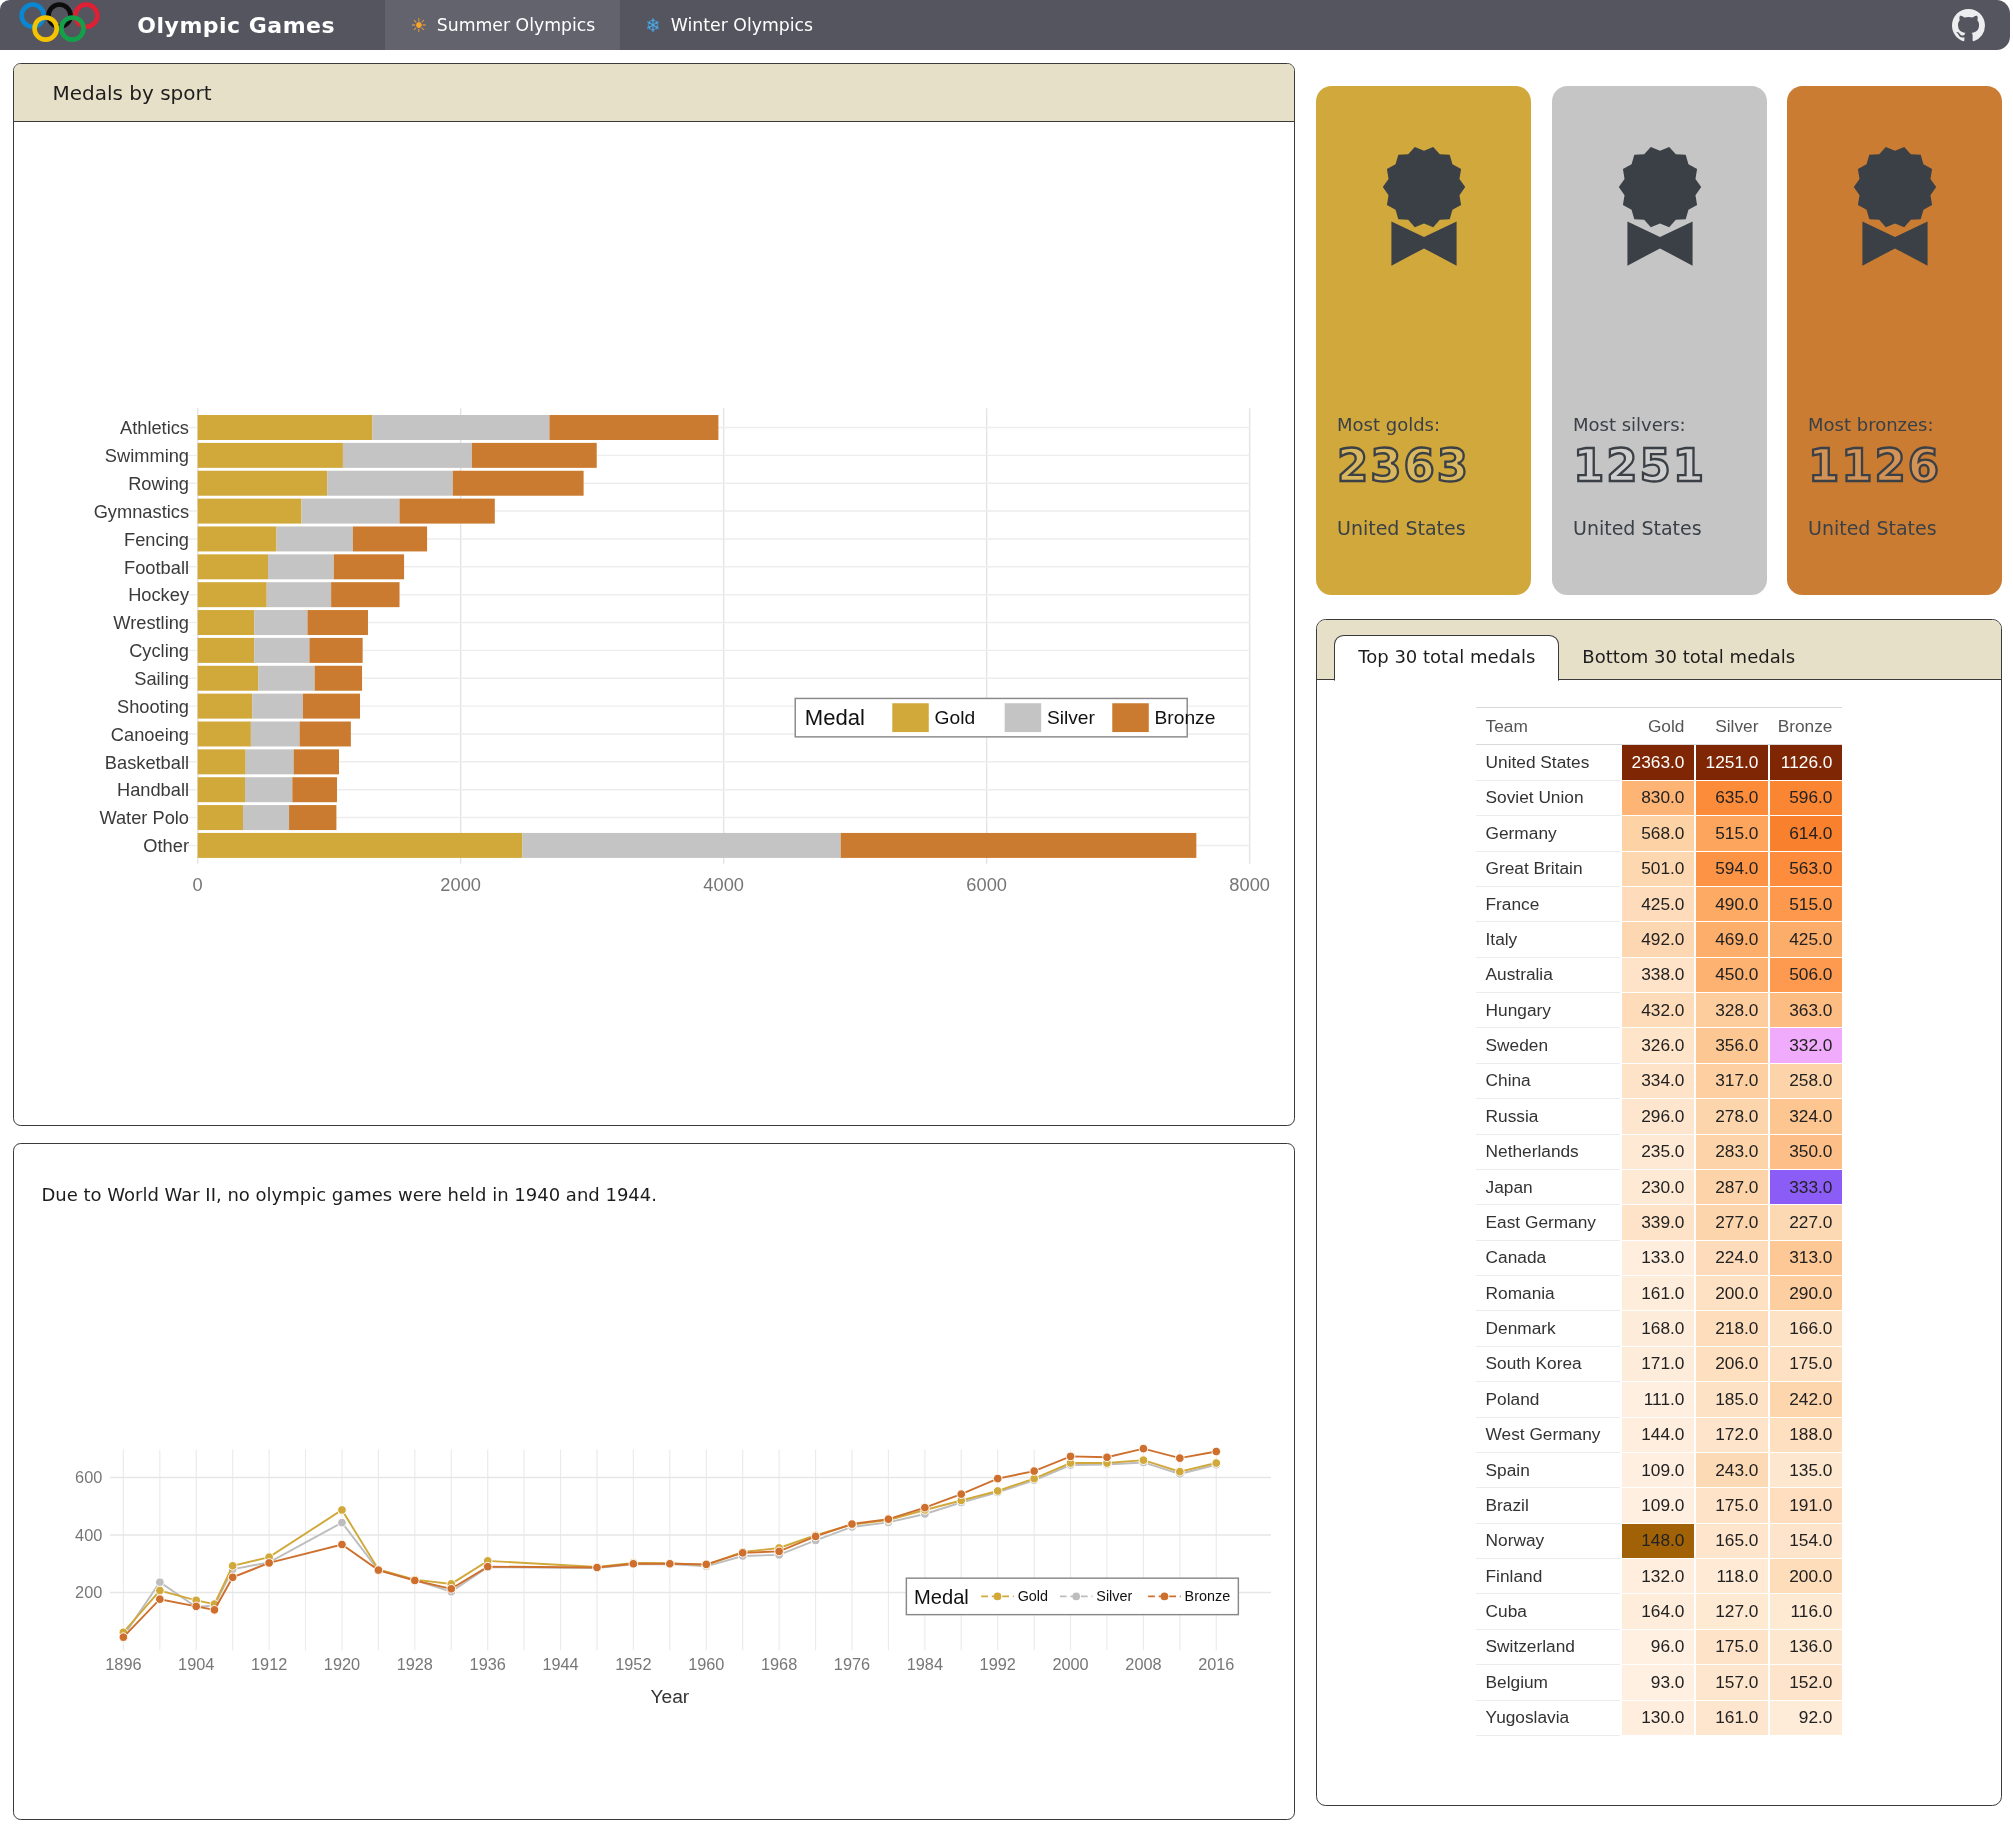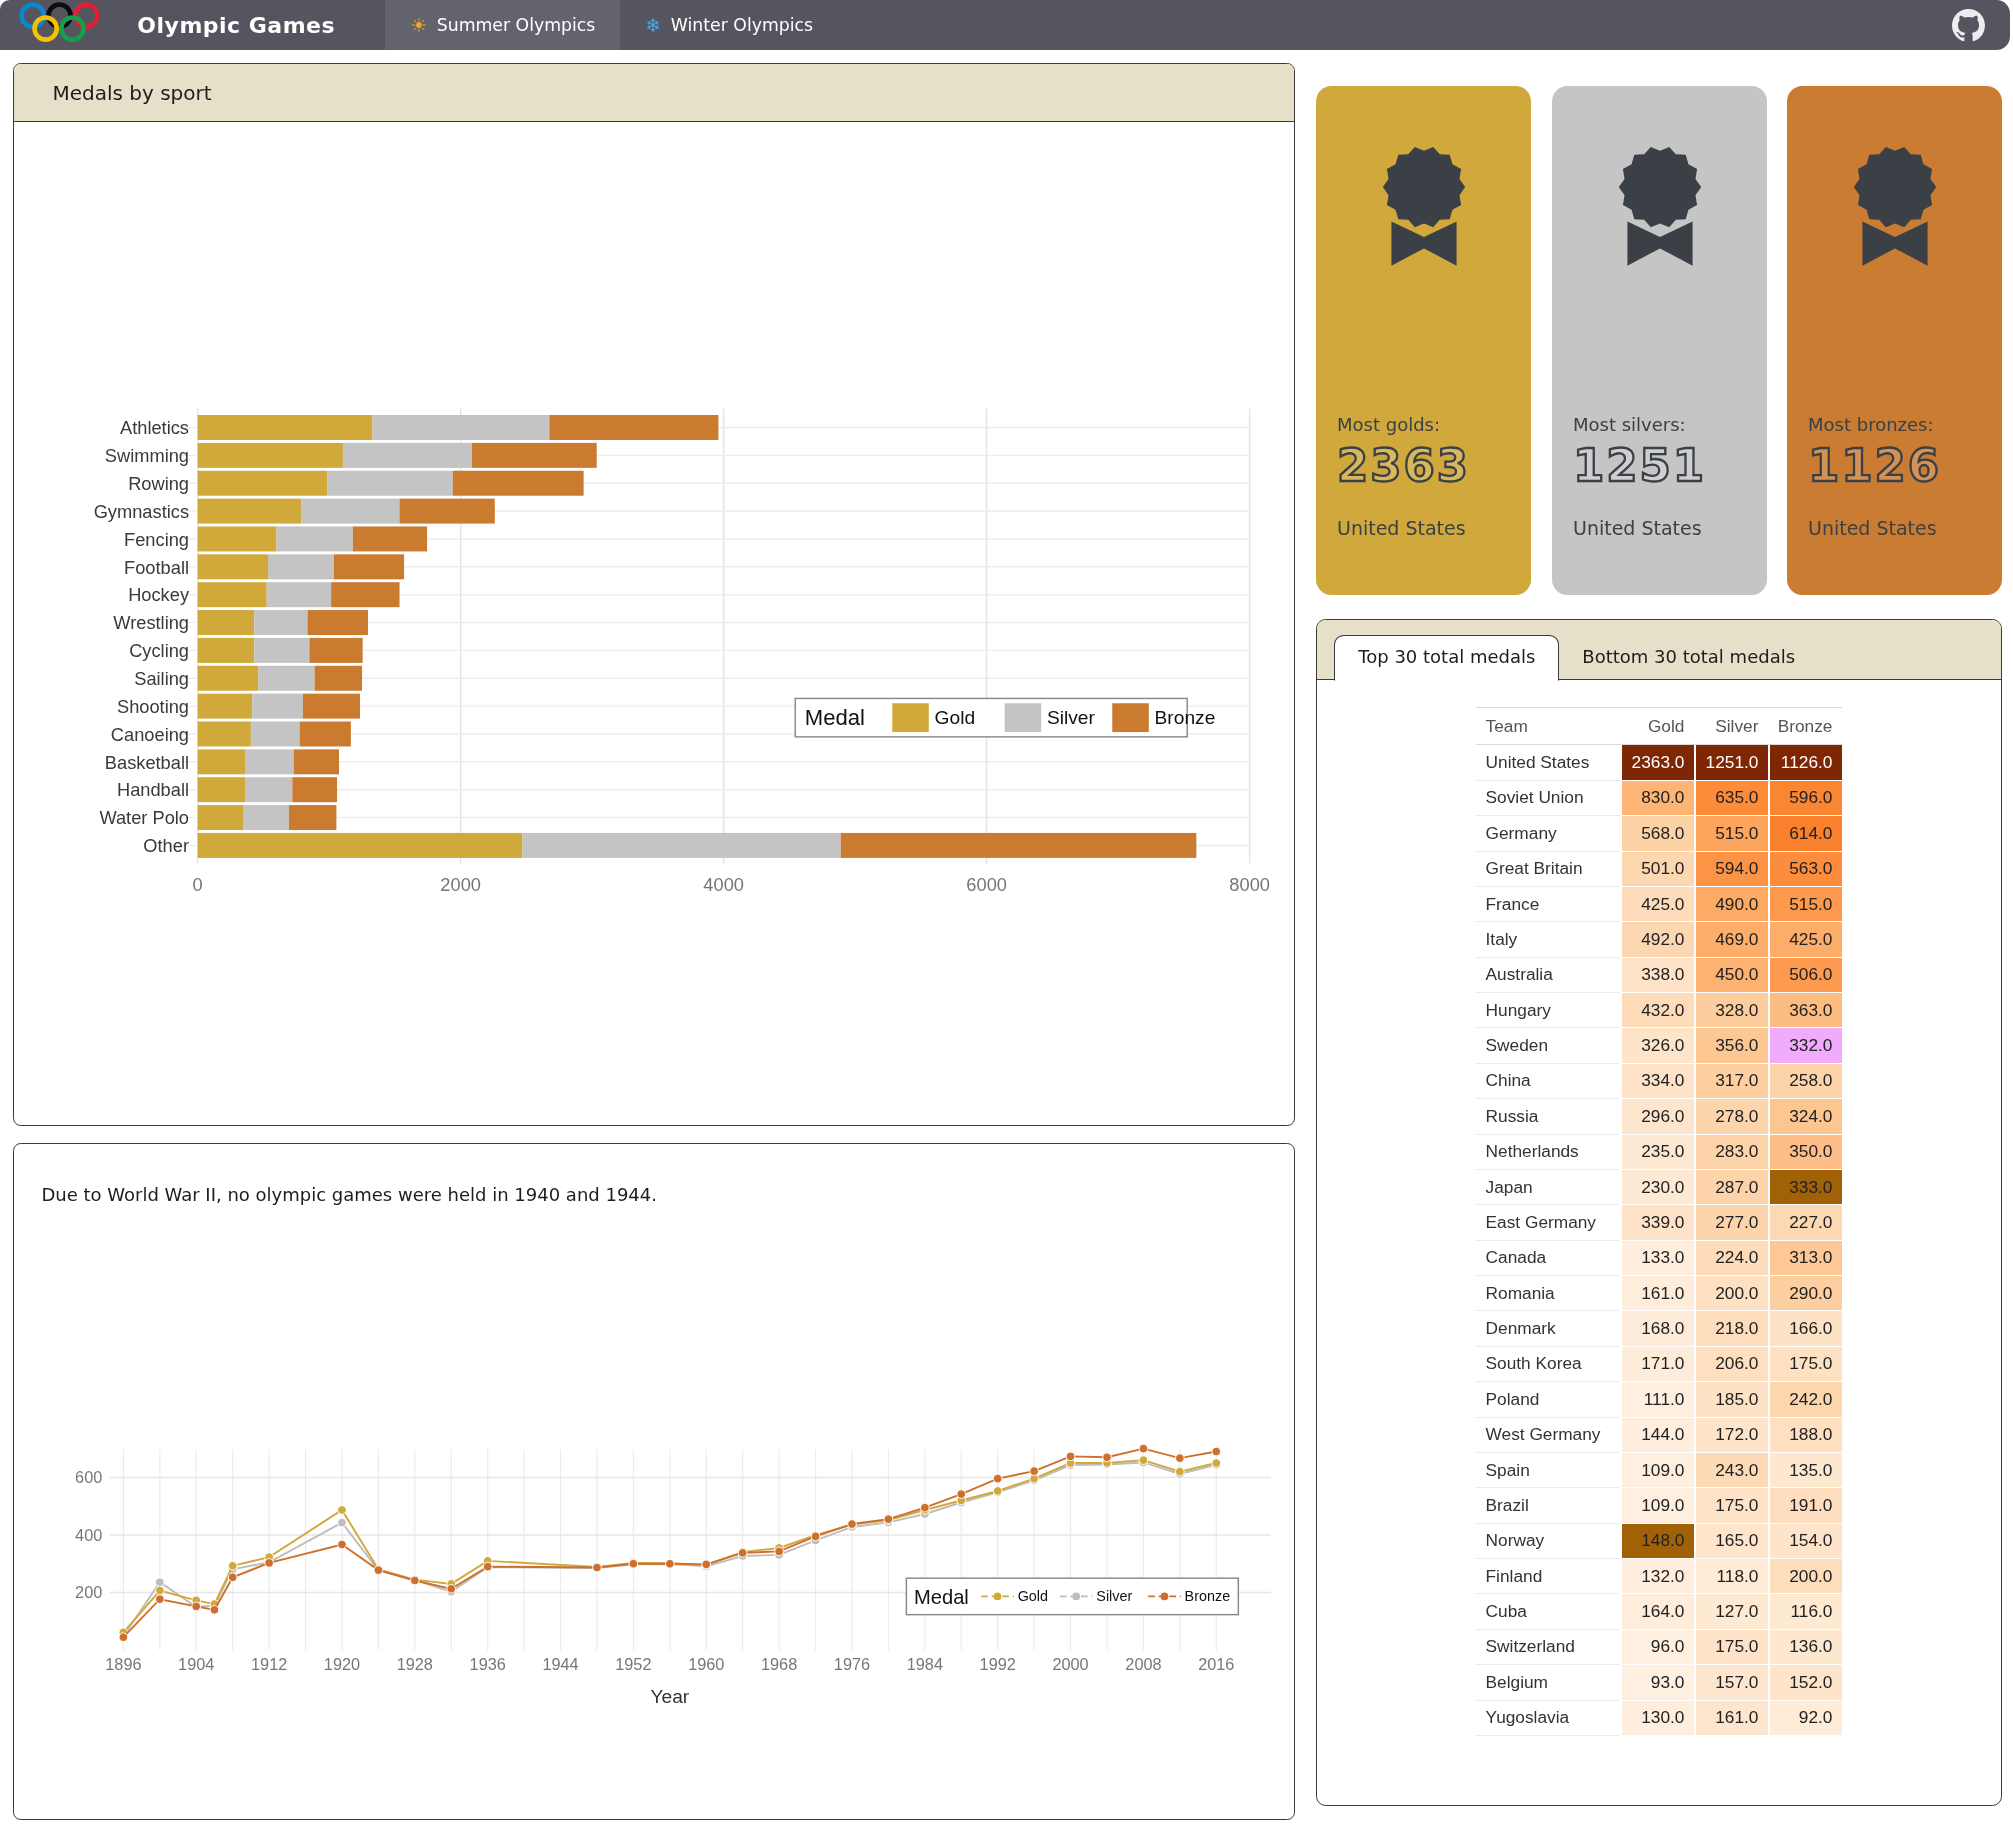--- a/index.html
+++ b/index.html
@@ -516,21 +516,21 @@
         <tr>
           <td class="team">Netherlands</td>
           <td class="num" style="background: rgb(254, 233, 212);">235.0</td>
           <td class="num" style="background: rgb(253, 212, 170);">283.0</td>
           <td class="num" style="background: rgb(253, 191, 135);">350.0</td>
         </tr>
         <tr>
           <td class="team">Japan</td>
           <td class="num" style="background: rgb(254, 233, 212);">230.0</td>
           <td class="num" style="background: rgb(253, 212, 169);">287.0</td>
-          <td class="num" style="background: #a16207;">333.0</td>
+          <td class="num" style="background: #8b5cf6;">333.0</td>
         </tr>
         <tr>
           <td class="team">East Germany</td>
           <td class="num" style="background: rgb(254, 227, 200);">339.0</td>
           <td class="num" style="background: rgb(253, 213, 172);">277.0</td>
           <td class="num" style="background: rgb(253, 217, 179);">227.0</td>
         </tr>
         <tr>
           <td class="team">Canada</td>
           <td class="num" style="background: rgb(255, 238, 222);">133.0</td>

